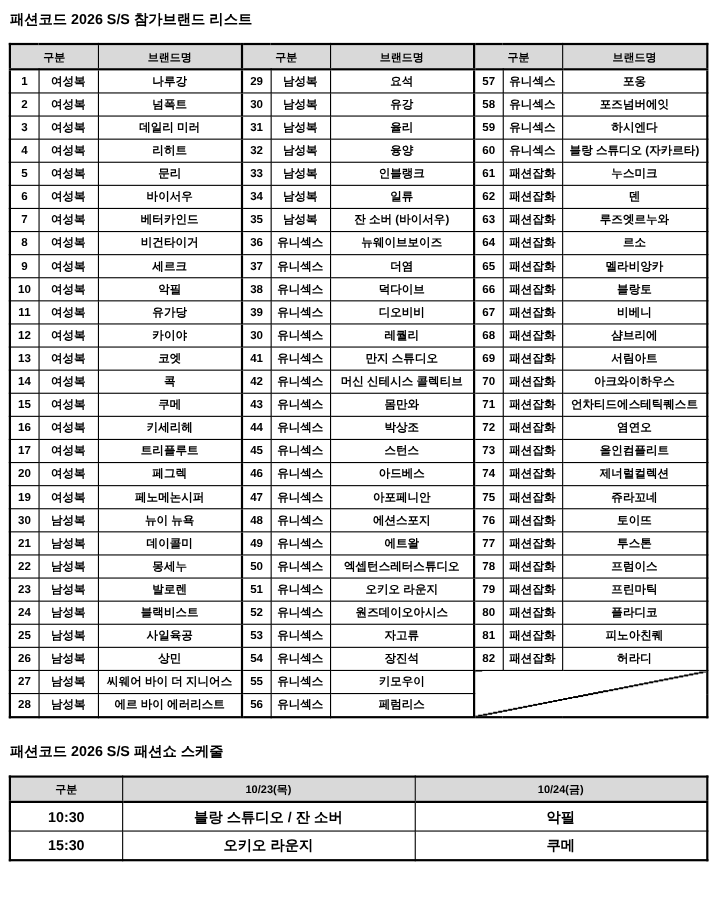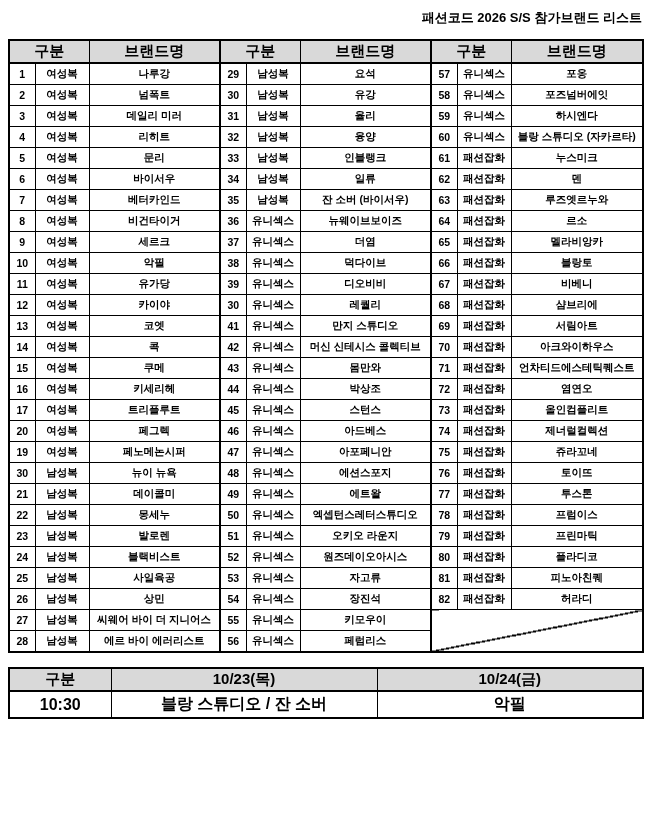--- a/index.html
+++ b/index.html
@@ -1,26 +1,26 @@
 <!DOCTYPE html>
 <html><head>
 <meta charset="utf-8">
 <style>
   html,body{margin:0;padding:0;background:#ffffff;}
   body{width:650px;height:835px;font-family:"Liberation Sans","DejaVu Sans",sans-serif;color:#000;}
   .page{padding:6px 8px 0 8px;}
-  .doc-title{font-size:13px;font-weight:700;margin:4px 0 0 1px;line-height:16px;text-align:right;}
+  .doc-title{font-size:13px;font-weight:700;margin:4px 0 0 1px;line-height:16px;}
   .doc-title.second{margin-top:22px;}
   table{border-collapse:collapse;table-layout:fixed;width:634px;border:2px solid #000;}
   #brand-table{margin-top:13px;}
   #schedule-table{margin-top:14px;}
   th,td{border:1px solid #000;text-align:center;vertical-align:middle;padding:0;overflow:hidden;white-space:nowrap;}
-  th{background:#d9d9d9;font-weight:700;font-size:15px;height:21px;border-bottom-width:2px;}
+  th{background:#d9d9d9;font-weight:700;font-size:10px;height:21px;border-bottom-width:2px;}
   #brand-table td{font-size:10.5px;font-weight:600;height:20px;}
-  #schedule-table td{font-size:16px;font-weight:600;height:25px;}
+  #schedule-table td{font-size:13px;font-weight:600;height:25px;}
   .group-start{border-left-width:2px;}
   .diagonal-cell{background:linear-gradient(to bottom right,
       transparent 0, transparent calc(50% - 0.8px),
       #000 calc(50% - 0.8px), #000 calc(50% + 0.8px),
       transparent calc(50% + 0.8px), transparent 100%);}
 </style>
 </head>
 <body>
 
 <div class="page">
@@ -349,36 +349,42 @@
           <td>28</td>
           <td>남성복</td>
           <td>에르 바이 에러리스트</td>
           <td class="group-start">56</td>
           <td>유니섹스</td>
           <td>페럼리스</td>
         </tr>
       </tbody>
   </table>
 
+  <div class="doc-title second">패션코드 2026 S/S 패션쇼 스케줄</div>
 
   <table id="schedule-table">
     <colgroup>
       <col style="width:102px">
         <col style="width:266px">
         <col style="width:266px">
     </colgroup>
     <thead>
       <tr>
         <th>구분</th>
         <th>10/23(목)</th>
         <th>10/24(금)</th>
       </tr>
     </thead>
     <tbody id="schedule-tbody">
         <tr>
           <td>10:30</td>
           <td>블랑 스튜디오 / 잔 소버</td>
           <td>악필</td>
         </tr>
+        <tr>
+          <td>15:30</td>
+          <td>오키오 라운지</td>
+          <td>쿠메</td>
+        </tr>
       </tbody>
   </table>
 
 </div>
 
 </body></html>

